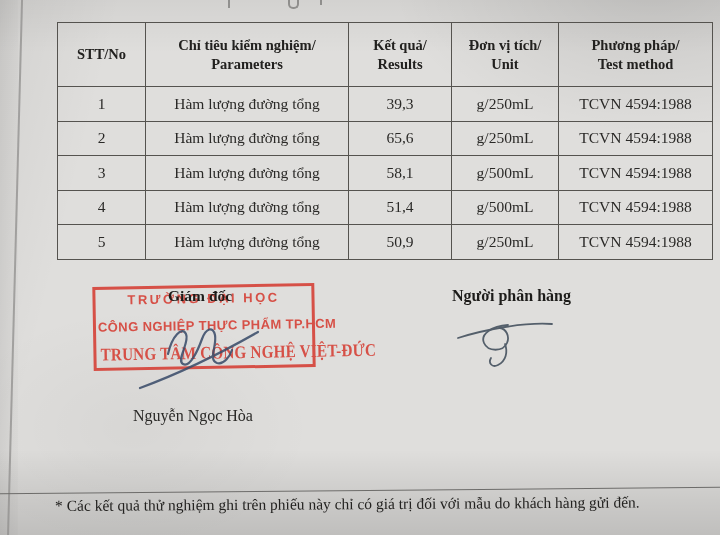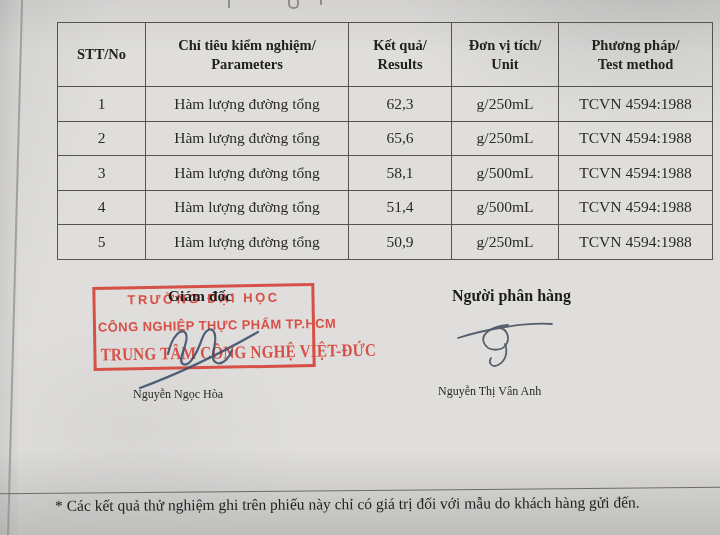--- a/index.html
+++ b/index.html
@@ -88,24 +88,25 @@
     font-weight: bold;
     font-size: 15.5px;
     color: #1d1c1a;
     white-space: nowrap;
     z-index: 6;
   }
   .sig-title.left-t { left: 168px; top: 287px; }
   .sig-title.right-t { left: 452px; top: 287px; font-size: 16px; }
   .sig-name {
     position: absolute;
-    font-size: 12px;
+    font-size: 16px;
     color: #2a2927;
     white-space: nowrap;
     z-index: 3;
+    margin-top: 20px;
   }
   .sig-name.left-n { left: 133px; top: 387px; }
   .sig-name.right-n { left: 438px; top: 384px; }
 
   
   .stamp {
     position: absolute;
     left: 93px;
     top: 285px;
     width: 222px;
@@ -196,21 +197,21 @@
         <th>
             <span class="hl">Phương pháp/</span>
             <span class="hl">Test method</span>
           </th>
       </tr>
     </thead>
     <tbody>
       <tr>
         <td>1</td>
         <td>Hàm lượng đường tổng</td>
-        <td>62,3</td>
+        <td>39,3</td>
         <td>g/250mL</td>
         <td>TCVN 4594:1988</td>
       </tr>
       <tr>
         <td>2</td>
         <td>Hàm lượng đường tổng</td>
         <td>65,6</td>
         <td>g/250mL</td>
         <td>TCVN 4594:1988</td>
       </tr>
@@ -258,18 +259,17 @@
   <div class="sig-title right-t">Người phân hàng</div>
 
   <svg class="sig-svg right-s" width="120" height="65" viewBox="0 0 120 65">
     <g fill="none" stroke="#46525f" stroke-width="1.8" stroke-linecap="round" opacity="0.9">
       <path d="M 10 30 C 35 22, 75 14, 104 16"></path>
       <path d="M 60 17 C 44 18, 32 26, 36 35 C 40 44, 55 44, 59 35 C 62 28, 58 21, 52 20"></path>
       <path d="M 57 36 C 60 44, 58 53, 50 57 C 44 60, 40 55, 43 50"></path>
     </g>
   </svg>
 
-  <div class="sig-name right-n">Nguyễn Thị Vân Anh</div>
 
   <div class="footnote-rule"></div>
   <div class="footnote">* Các kết quả thử nghiệm ghi trên phiếu này chỉ có giá trị đối với mẫu do khách hàng  gửi đến.</div>
 
 </div>
 
 </body></html>

